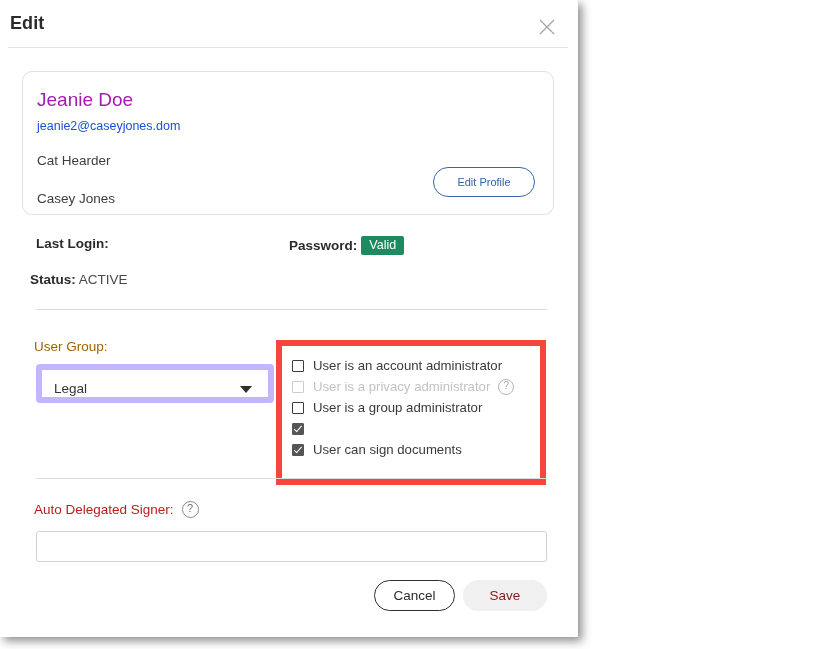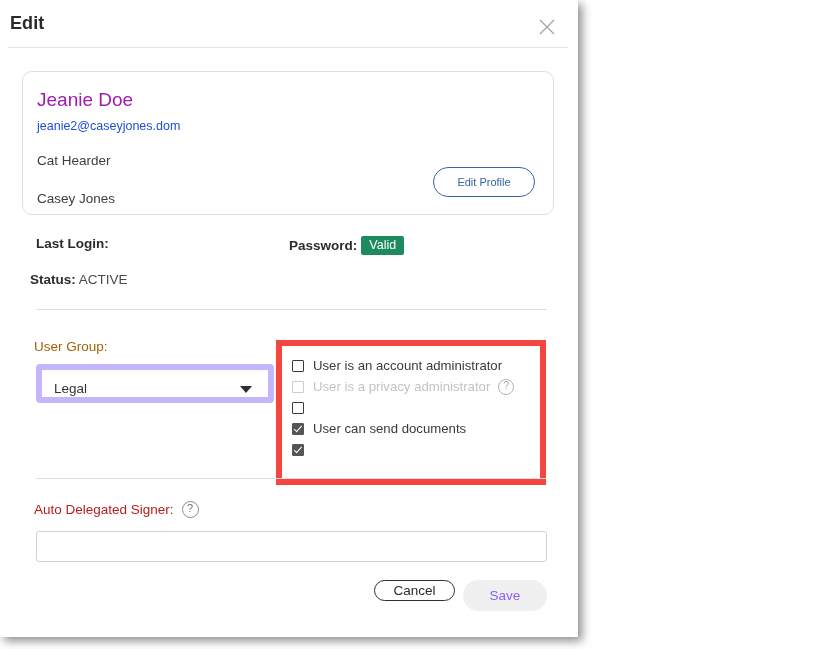--- a/index.html
+++ b/index.html
@@ -317,40 +317,40 @@
     color: #333;
     outline: none;
   }
 
   
   .btn-cancel {
     position: absolute;
     left: 374px;
     top: 580px;
     width: 81px;
-    height: 21px;
+    height: 31px;
     border: 1.8px solid #2f2f33;
     border-radius: 16px;
     background: #ffffff;
     color: #2b2b2b;
     font-family: "Liberation Sans", sans-serif;
     font-size: 13.5px;
     cursor: pointer;
     padding: 0;
   }
   .btn-save {
     position: absolute;
     left: 463px;
     top: 580px;
     width: 84px;
     height: 31px;
     border: none;
     border-radius: 16px;
     background: #f0f0f1;
-    color: #8b5cf6;
+    color: #7f1d1d;
     font-family: "Liberation Sans", sans-serif;
     font-size: 13.5px;
     cursor: default;
     padding: 0;
   }
 </style>
 </head>
 <body>
 
 <div class="modal-panel">
@@ -405,31 +405,32 @@
       </div>
 
       <div class="perm-row disabled">
         <span class="cb dim"></span>
         <span class="perm-label dim">User is a privacy administrator</span>
         <span class="help-icon">?</span>
       </div>
 
       <div class="perm-row">
         <span class="cb"></span>
-      </div>
-
-      <div class="perm-row">
-        <span class="cb checked"></span>
-        <span class="perm-label">User can send documents</span>
+        <span class="perm-label">User is a group administrator</span>
       </div>
 
       <div class="perm-row">
         <span class="cb checked"></span>
       </div>
 
+      <div class="perm-row">
+        <span class="cb checked"></span>
+        <span class="perm-label">User can sign documents</span>
+      </div>
+
     </div>
   </div>
 
   <div class="divider-2"></div>
 
   <div class="ads-label-wrap">
     <span class="ads-label">Auto Delegated Signer:</span>
     <span class="help-icon dark">?</span>
   </div>
   <input class="ads-input" type="text" value="" style="">

